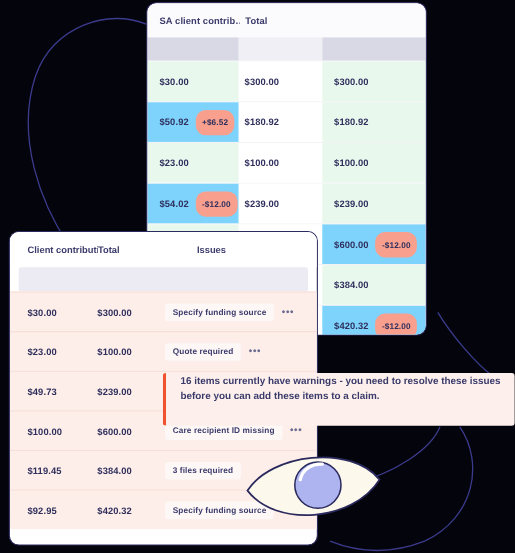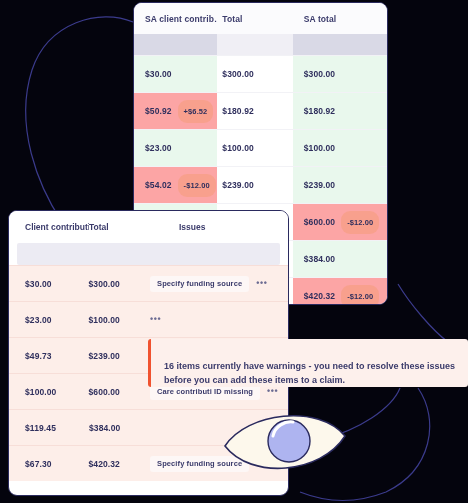--- a/index.html
+++ b/index.html
@@ -40,21 +40,21 @@
 
   .b-row{display:flex;height:36px;align-items:center;border-top:1px solid #f2f2f6;}
   .b-cell{
     height:36px;display:flex;align-items:center;box-sizing:border-box;
     font-size:8.5px;color:#2f2f5d;font-weight:700;letter-spacing:.1px;
   }
   .b-cell.c1{width:84px;padding-left:11px;}
   .b-cell.c2{width:76px;padding-left:5px;}
   .b-cell.c3{width:95px;padding-left:11px;}
   .bg-green{background:#e9f8ed;}
-  .bg-pink{background:#fca5a5;}
+  .bg-pink{background:#7dd3fc;}
   .bg-white{background:#ffffff;}
 
   .badge{
     display:inline-block;margin-left:6px;
     background:#f8a08d;color:#2f2f5d;
     font-size:7.5px;font-weight:700;
     padding:7px 6px;border-radius:9px;white-space:nowrap;
   }
 
   
@@ -85,21 +85,21 @@
     padding:3.5px 7px;border-radius:3px;white-space:nowrap;
   }
   .dots{color:#6b6b92;font-size:9px;letter-spacing:.6px;line-height:1;}
 
   
   #callout{
     position:absolute;left:148px;top:339px;width:320px;height:48px;
     background:#fdf0ec;border-radius:3px;
     box-sizing:border-box;
     border-left:3px solid #f0522f;
-    display:flex;align-items:flex-end;
+    display:flex;align-items:flex-start;
     padding:0 12px 0 13px;
     z-index:30;
   }
   #callout .ctext{
     font-size:9px;line-height:14px;color:#3b3b6b;font-weight:600;
   }
 
   
   #eye{position:absolute;left:221px;top:408px;width:130px;height:72px;z-index:40;}
 </style>
@@ -113,21 +113,20 @@
     <path d="M 398 284 C 410 304 432 330 448 342" fill="none" stroke="#3b3b8c" stroke-width="1.2"></path>
     <path d="M 320 440 C 360 430 392 408 400 388" fill="none" stroke="#3b3b8c" stroke-width="1.2"></path>
     <path d="M 418 388 C 440 420 432 470 386 492 C 350 506 320 500 300 492" fill="none" stroke="#3b3b8c" stroke-width="1.2"></path>
   </svg>
 
   <div class="card" id="back-card">
 
     <div class="b-head">
       <div class="hcell bcol1">SA client contrib…</div>
       <div class="hcell bcol2">Total</div>
-      <div class="hcell bcol3">SA total</div>
     </div>
 
     <div class="b-sub">
       <div class="s1"></div>
       <div class="s2"></div>
       <div class="s3"></div>
     </div>
 
     <div id="back-rows">
         <div class="b-row">
@@ -218,42 +217,46 @@
           <div class="fc fc2">$300.00</div>
           <div class="fc fc3">
             <span class="pill">Specify funding source</span>
             <span class="dots">•••</span>
           </div>
         </div>
         <div class="f-row">
           <div class="fc fc1">$23.00</div>
           <div class="fc fc2">$100.00</div>
           <div class="fc fc3">
+            <span class="pill">Quote required</span>
             <span class="dots">•••</span>
           </div>
         </div>
         <div class="f-row">
           <div class="fc fc1">$49.73</div>
           <div class="fc fc2">$239.00</div>
           <div class="fc fc3"></div>
         </div>
         <div class="f-row">
           <div class="fc fc1">$100.00</div>
           <div class="fc fc2">$600.00</div>
           <div class="fc fc3">
-            <span class="pill">Care contributi ID missing</span>
+            <span class="pill">Care recipient ID missing</span>
             <span class="dots">•••</span>
           </div>
         </div>
         <div class="f-row">
           <div class="fc fc1">$119.45</div>
           <div class="fc fc2">$384.00</div>
-        </div>
-        <div class="f-row">
-          <div class="fc fc1">$67.30</div>
+          <div class="fc fc3">
+            <span class="pill">3 files required</span>
+          </div>
+        </div>
+        <div class="f-row">
+          <div class="fc fc1">$92.95</div>
           <div class="fc fc2">$420.32</div>
           <div class="fc fc3">
             <span class="pill">Specify funding source</span>
             <span class="dots">•••</span>
           </div>
         </div>
       </div>
   </div>
 
   <div id="callout">

